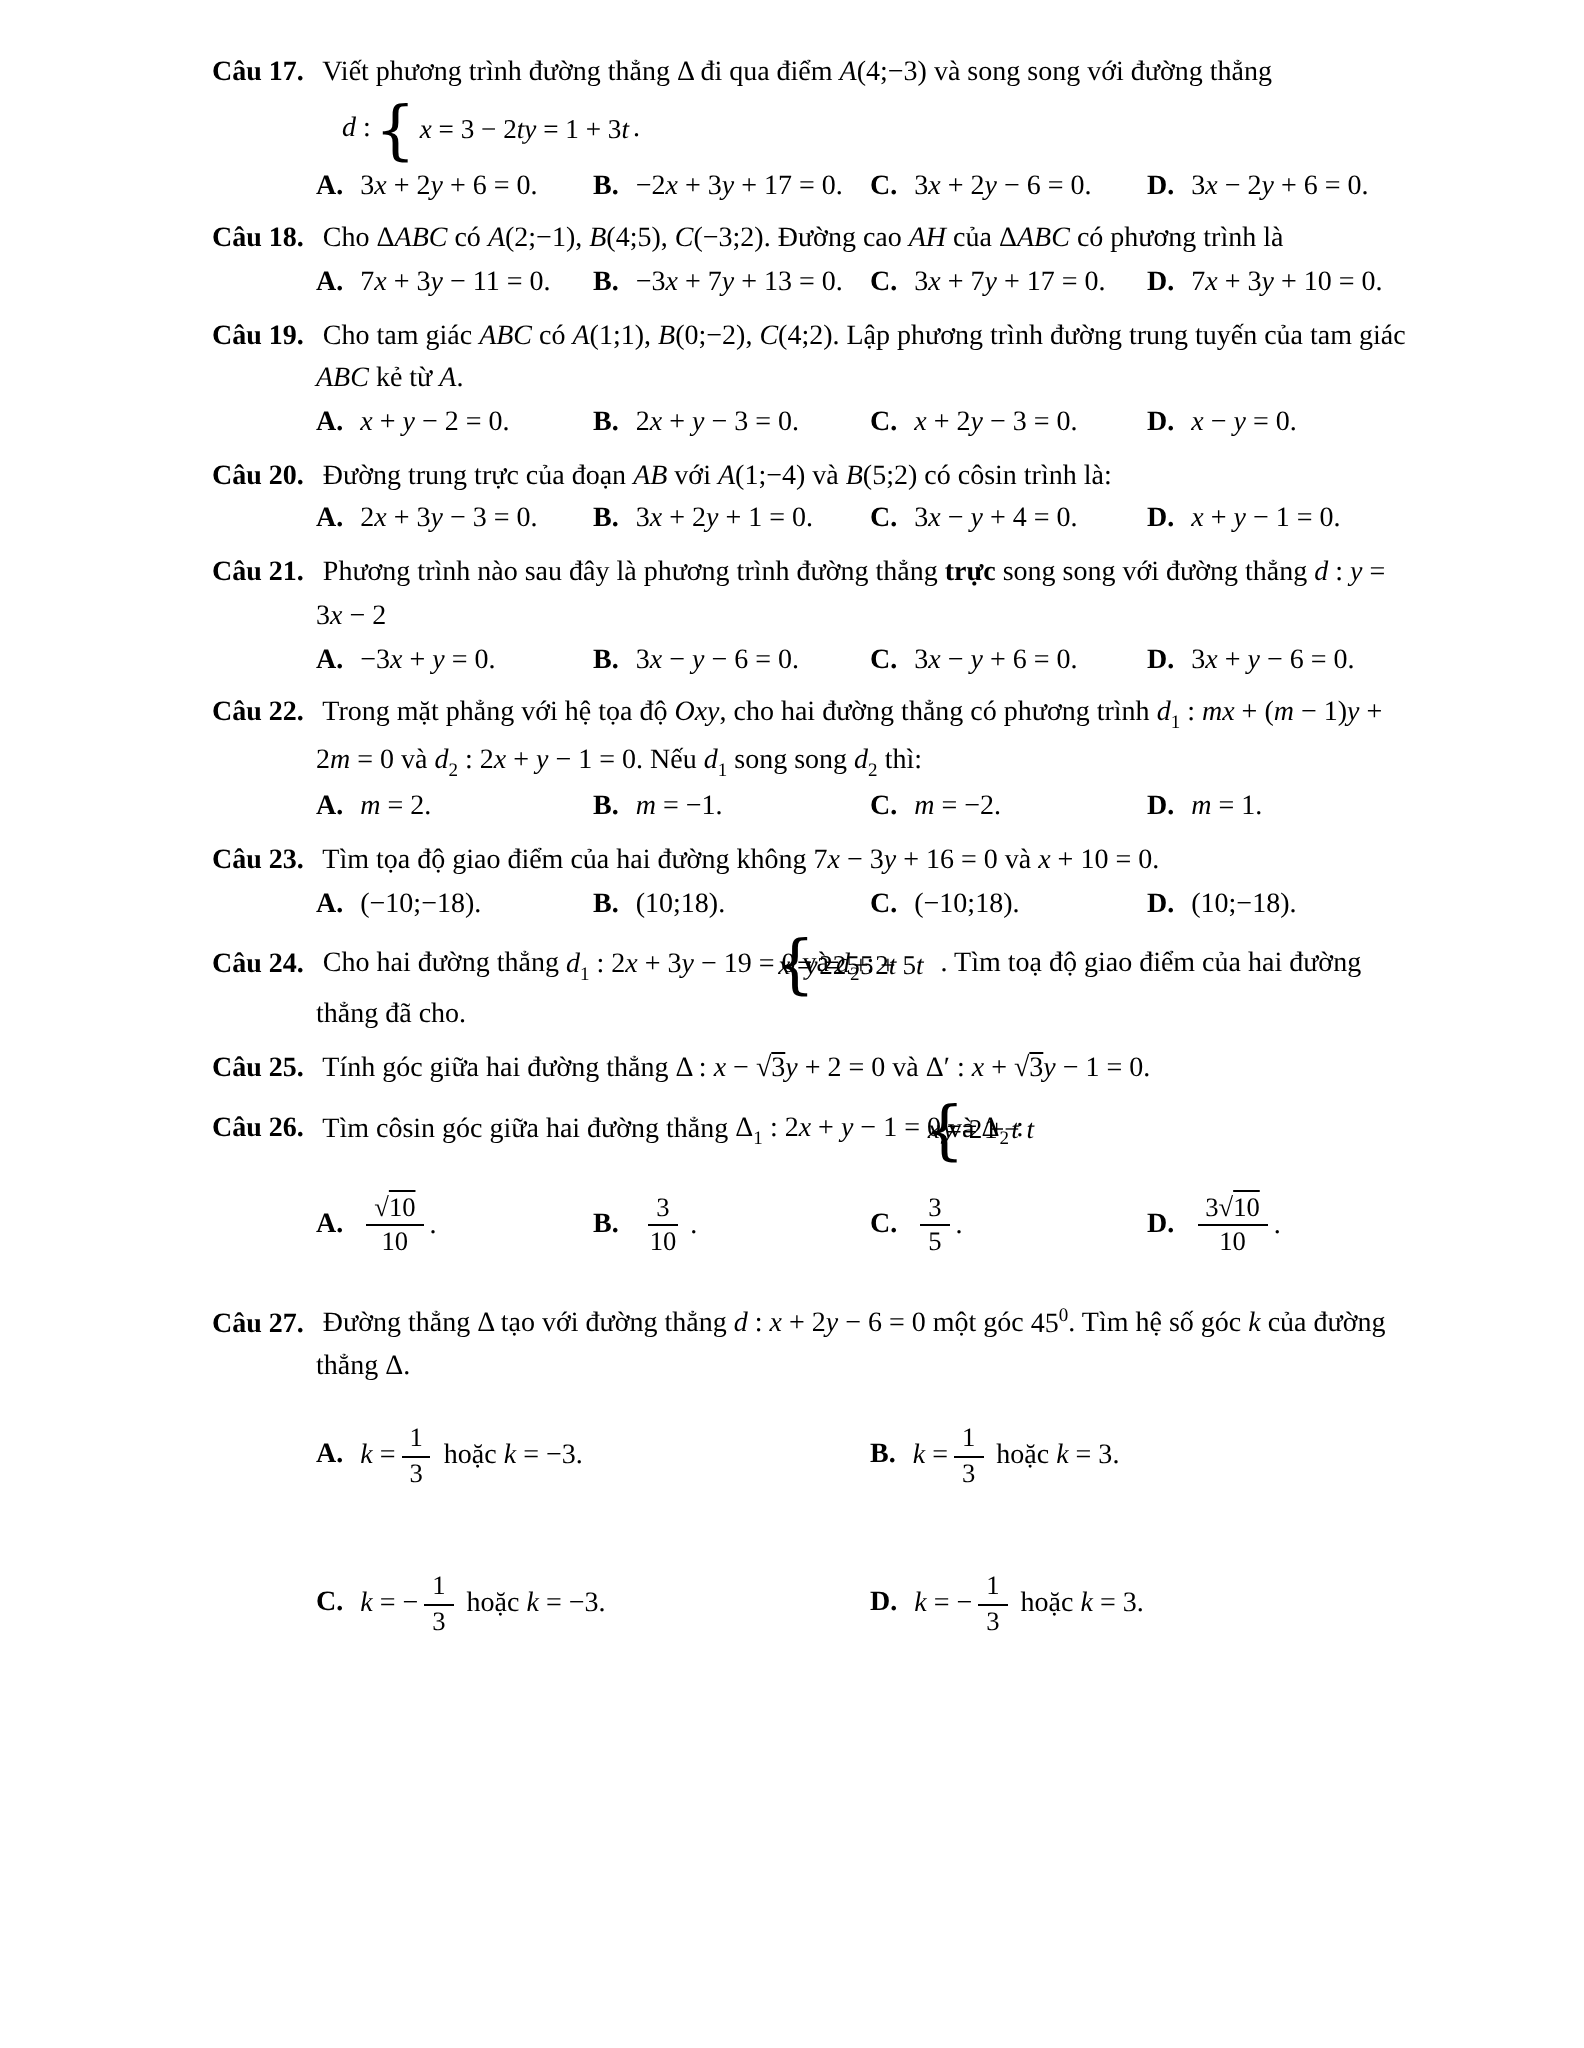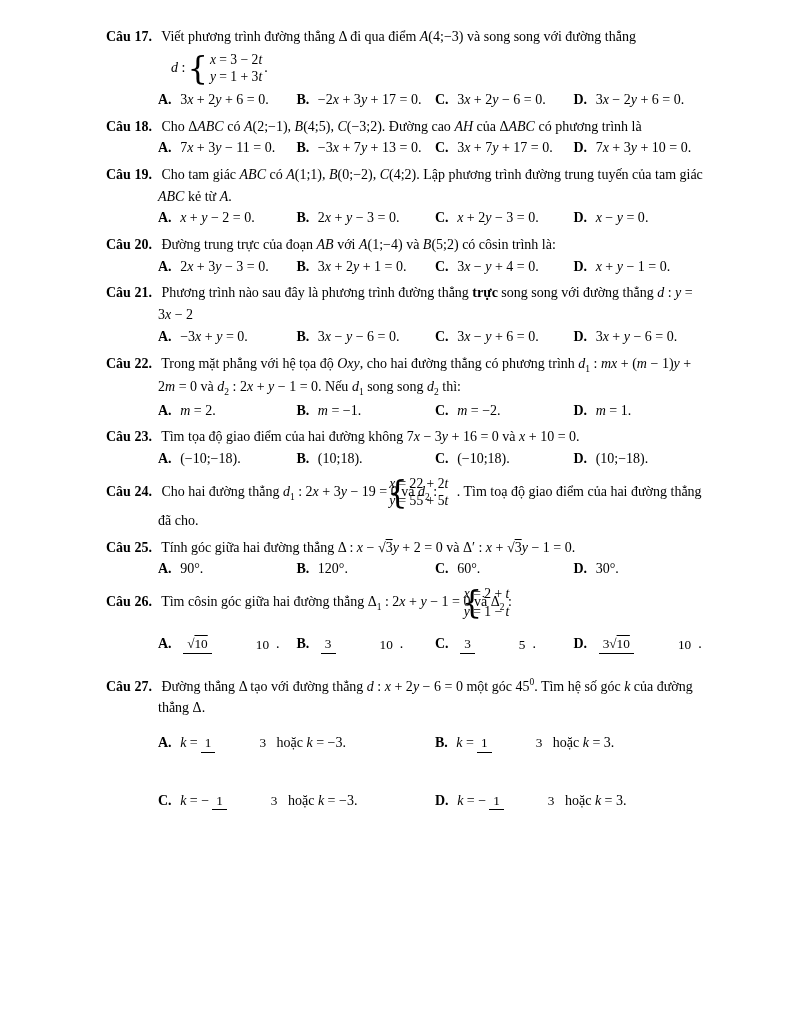--- a/index.html
+++ b/index.html
@@ -27,28 +27,28 @@
     align-items: center;
   }
   .opts.cols-2 { grid-template-columns: repeat(2, 1fr); row-gap: 8px; }
   .opt { white-space: nowrap; }
   .opt-key { padding-right: 5px; }
   .math i { font-style: italic; }
   .math sub { font-size: 68%; }
   .math sup { font-size: 68%; }
   .rad { text-decoration: overline; }
   .frac {
-    display: inline-flex; align-items: center;
-    vertical-align: middle; margin: 16px 3px; line-height: 1.25; font-size: 95%; gap: 40px;
+    display: inline-flex; flex-direction: column; align-items: center;
+    vertical-align: middle; margin: 16px 3px; line-height: 1.25; font-size: 95%;
   }
   .frac .num { border-bottom: 1px solid #000; padding: 0 4px; }
   .frac .den { padding: 0 4px; }
   .sys { display: inline-flex; align-items: center; vertical-align: middle; margin: 0 2px; }
   .brace { font-size: 2.3em; font-weight: 400; line-height: 0.9; margin-right: 2px; font-family: "DejaVu Serif", serif; }
-  .sys-lines { display: inline-flex; flex-direction: column; line-height: 1.3; font-size: 97%; }
+  .sys-lines { display: inline-flex; flex-direction: row; line-height: 1.3; font-size: 97%; }
 </style>
 </head>
 <body>
 
 <div class="page">
   <div>
       <div class="question">
         <div class="q-head"><span class="q-label">Câu 17.</span> <span>Viết phương trình đường thẳng </span><span class="math">Δ</span><span> đi qua điểm </span><span class="math"><i>A</i>(4;−3)</span><span> và song song với đường thẳng</span></div>
         <div class="q-display">
           <span class="math"><i>d</i> :</span>
@@ -126,26 +126,20 @@
         <div class="q-head"><span class="q-label">Câu 24.</span> <span>Cho hai đường thẳng </span><span class="math"><i>d</i><sub>1</sub> : 2<i>x</i> + 3<i>y</i> − 19 = 0</span><span> và </span><span class="math"><i>d</i><sub>2</sub> :</span><span class="sys">
             <span class="brace">{</span>
             <span class="sys-lines">
               <span class="sys-line"><span class="math"><i>x</i> = 22 + 2<i>t</i></span></span>
               <span class="sys-line"><span class="math"><i>y</i> = 55 + 5<i>t</i></span></span>
             </span>
           </span><span>. Tìm toạ độ giao điểm của hai đường thẳng đã cho.</span></div>
       </div>
       <div class="question">
         <div class="q-head"><span class="q-label">Câu 25.</span> <span>Tính góc giữa hai đường thẳng </span><span class="math">Δ : <i>x</i> − √<span class="rad">3</span><i>y</i> + 2 = 0</span><span> và </span><span class="math">Δ′ : <i>x</i> + √<span class="rad">3</span><i>y</i> − 1 = 0</span><span>.</span></div>
-        <div class="opts cols-4">
-          <span class="opt"><b class="opt-key">A.</b> <span class="math">90°</span><span>.</span></span>
-          <span class="opt"><b class="opt-key">B.</b> <span class="math">120°</span><span>.</span></span>
-          <span class="opt"><b class="opt-key">C.</b> <span class="math">60°</span><span>.</span></span>
-          <span class="opt"><b class="opt-key">D.</b> <span class="math">30°</span><span>.</span></span>
-        </div>
       </div>
       <div class="question">
         <div class="q-head"><span class="q-label">Câu 26.</span> <span>Tìm côsin góc giữa hai đường thẳng </span><span class="math">Δ<sub>1</sub> : 2<i>x</i> + <i>y</i> − 1 = 0</span><span> và </span><span class="math">Δ<sub>2</sub> :</span><span class="sys">
             <span class="brace">{</span>
             <span class="sys-lines">
               <span class="sys-line"><span class="math"><i>x</i> = 2 + <i>t</i></span></span>
               <span class="sys-line"><span class="math"><i>y</i> = 1 − <i>t</i></span></span>
             </span>
           </span></div>
         <div class="opts cols-4">

